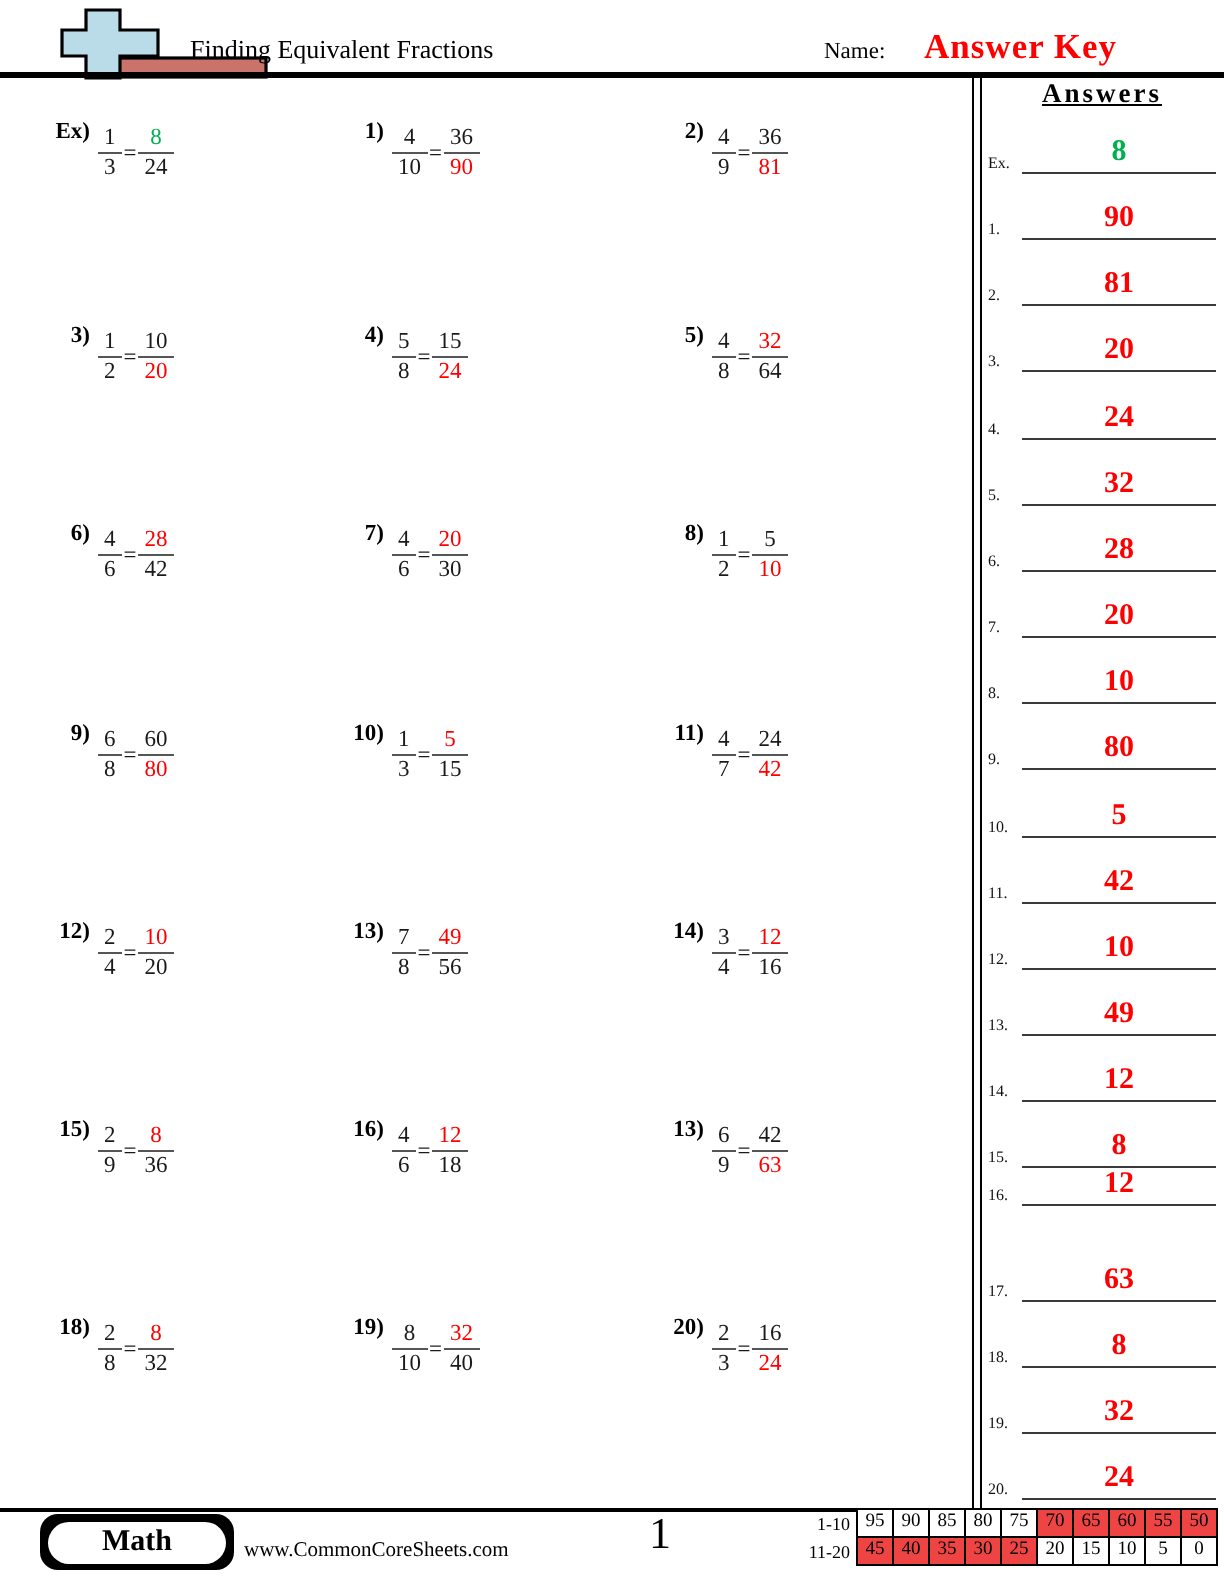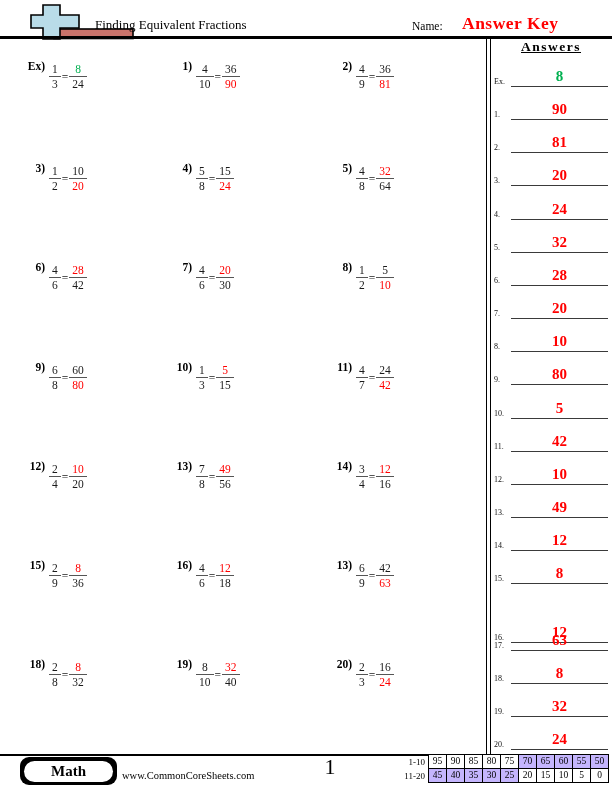--- a/index.html
+++ b/index.html
@@ -41,21 +41,21 @@
         display:flex;align-items:center;justify-content:center;font-weight:bold;font-size:15px;}
   .site{position:absolute;left:122px;top:770px;font-size:10.5px;}
   .page-num{position:absolute;left:310px;top:754px;width:40px;text-align:center;font-size:22px;}
   .score-table{position:absolute;top:754px;right:3px;}
   .score-row{display:flex;align-items:center;}
   .score-label{width:34px;text-align:right;padding-right:3px;font-size:9px;}
   .score-cell{width:17px;height:13px;font-size:9.5px;text-align:center;line-height:13px;
         border-right:1px solid #000;border-bottom:1px solid #000;background:#fff;}
   .score-cell.first{border-left:1px solid #000;}
   .score-row.top .score-cell{border-top:1px solid #000;}
-  .score-cell.shaded{background:#c4b5fd;}
+  .score-cell.shaded{background:#ef4444;}
 </style>
 </head>
 <body>
 
 <div class="page">
 
   <span class="icon-wrap">
     <svg width="112" height="40" viewBox="0 0 112 40">
       <rect x="26" y="27" width="79" height="9.5" fill="#c9736b" stroke="#000" stroke-width="1.6"></rect>
       <path d="M15,3 h17 v10 h19 v13 h-19 v11 h-17 v-11 h-12 v-13 h12 z" fill="#b9dce8" stroke="#000" stroke-width="1.6"></path>
@@ -126,21 +126,21 @@
         <span class="ans-line"><span style="color:#ff0000">49</span></span>
       </div>
       <div class="ans-row" style="top:530.0999999999999px">
         <span class="ans-label">14.</span>
         <span class="ans-line"><span style="color:#ff0000">12</span></span>
       </div>
       <div class="ans-row" style="top:563.25px">
         <span class="ans-label">15.</span>
         <span class="ans-line"><span style="color:#ff0000">8</span></span>
       </div>
-      <div class="ans-row" style="top:622px">
+      <div class="ans-row" style="top:582px">
         <span class="ans-label">16.</span>
         <span class="ans-line"><span style="color:#ff0000">12</span></span>
       </div>
       <div class="ans-row" style="top:629.55px">
         <span class="ans-label">17.</span>
         <span class="ans-line"><span style="color:#ff0000">63</span></span>
       </div>
       <div class="ans-row" style="top:662.6999999999999px">
         <span class="ans-label">18.</span>
         <span class="ans-line"><span style="color:#ff0000">8</span></span>

